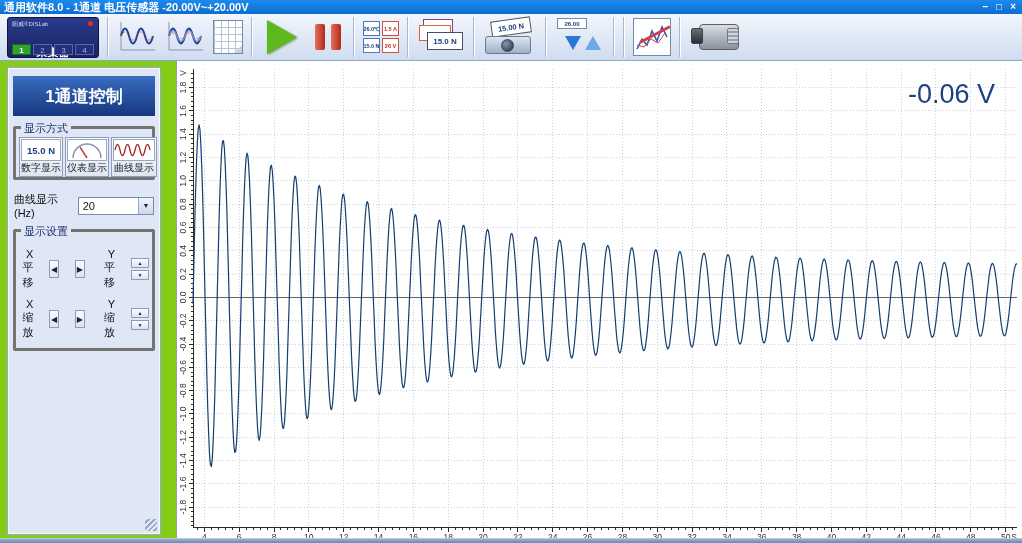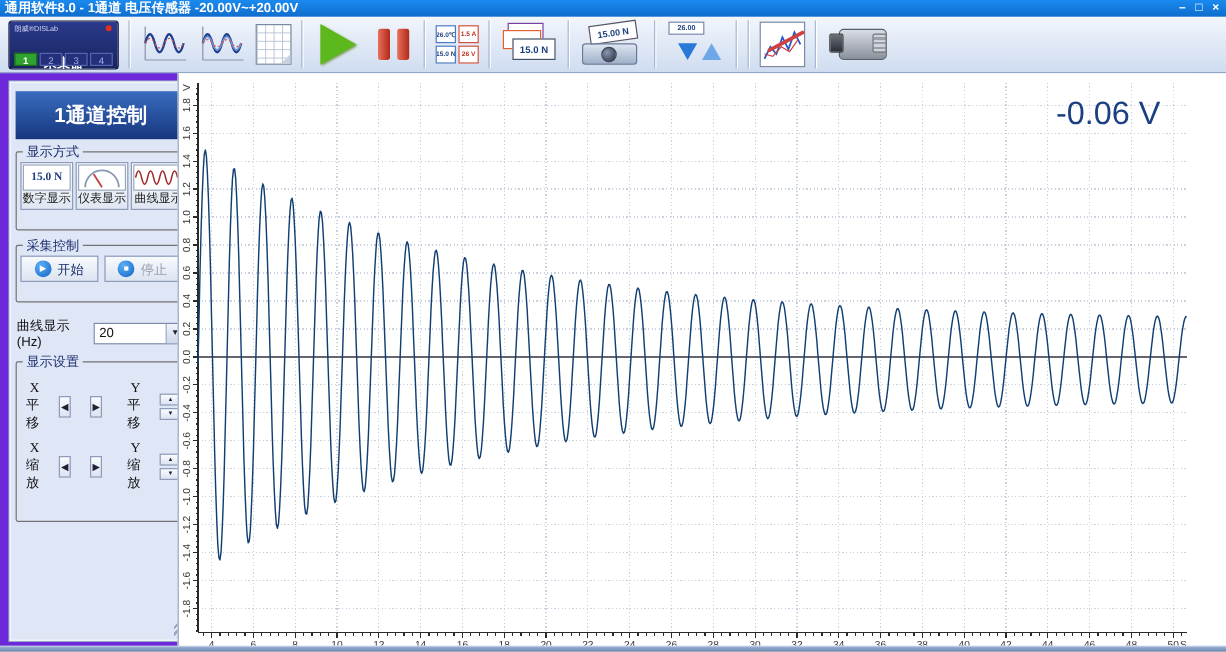--- a/index.html
+++ b/index.html
@@ -86,26 +86,26 @@
   .video-icon { position:relative; width:54px; height:38px; }
   .vid-body { position:absolute; top:6px; left:10px; width:40px; height:26px; border-radius:4px;
     background:linear-gradient(#d8dde6,#8a909c); border:1px solid #5a6068; }
   .vid-lens { position:absolute; top:10px; left:2px; width:12px; height:16px; border-radius:2px;
     background:linear-gradient(#6a7078,#2a2e36); border:1px solid #444; }
   .vid-grip { position:absolute; top:10px; right:4px; width:12px; height:16px; border-radius:2px;
     background:repeating-linear-gradient(#cfd4dc 0 2px,#9aa0aa 2px 4px); border:1px solid #777; }
 
   
   .main { display:flex; height:477px; background:#c2cfe8; }
-  .sidebar { width:148px; position:relative; background:#6d28d9; flex:none; }
+  .sidebar { width:176px; position:relative; background:#84cc16; flex:none; }
   .panel { position:absolute; left:8px; top:7px; width:152px; height:466px;
     background:#dfe6f6; border:1px solid #f5f8fd; box-shadow:0 0 0 1px #9aa8c8; }
   .panel-header { margin:7px 4px 10px; height:40px; background:linear-gradient(#3a6cc0,#16377e);
     color:#fff; font-size:17px; font-weight:bold; display:flex; align-items:center; justify-content:center; }
-  .group { margin:10px 4px 12px; border:1px solid #737373; border-radius:2px; position:relative; padding:8px 3px 16px;font-family:Liberation Serif, serif; }
+  .group { margin:10px 4px 12px; border:3px solid #737373; border-radius:2px; position:relative; padding:8px 3px 0; }
   .group-label { position:absolute; top:-8px; left:5px; background:#dfe6f6; padding:0 3px;
     font-size:11px; color:#1c2f6e; white-space:nowrap; }
 
   .dm-row { display:flex; gap:2px; }
   .dm-btn { flex:1; background:linear-gradient(#fbfcfe,#dfe6f2); border:1px solid #8e9cba; padding:1px; text-align:center; }
   .dm-prev { height:22px; background:#fff; border:1px solid #9aa8bc; display:flex; align-items:center;
     justify-content:center; font-size:9.5px; color:#1c3f7e; font-weight:bold; overflow:hidden; }
   .dm-lbl { font-size:10px; color:#222; white-space:nowrap; line-height:14px; }
 
   .btn-row { display:flex; gap:5px; }
@@ -311,33 +311,20 @@
               <div class="dm-prev">
                 <svg width="40" height="18" viewBox="0 0 40 18">
                   <path d="M1 9 Q3.5 -2 6 9 Q8.5 20 11 9 Q13.5 -2 16 9 Q18.5 20 21 9 Q23.5 -2 26 9 Q28.5 20 31 9 Q33.5 -2 36 9" fill="none" stroke="#a02828" stroke-width="1.3"></path>
                 </svg>
               </div>
               <div class="dm-lbl">曲线显示</div>
             </div>
           </div>
         </div>
 
-        <div class="group">
-          <span class="group-label">采集控制</span>
-          <div class="btn-row">
-            <div class="abtn">
-              <span class="cicon">▶</span>
-              <span>开始</span>
-            </div>
-            <div class="abtn disabled">
-              <span class="cicon">■</span>
-              <span>停止</span>
-            </div>
-          </div>
-        </div>
 
 
         <div class="rate-row">
           <span>曲线显示 (Hz)</span>
           <div class="combo">
             <span>20</span>
             <span class="combo-arrow">▼</span>
           </div>
         </div>
 

